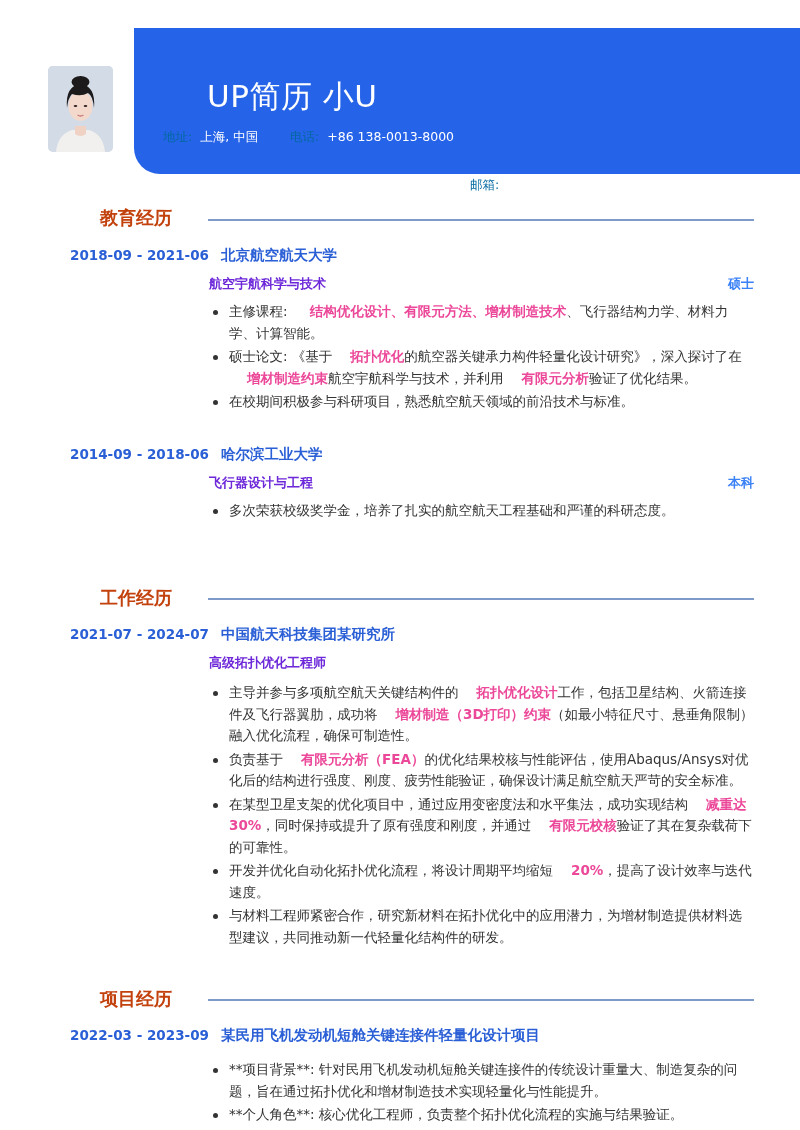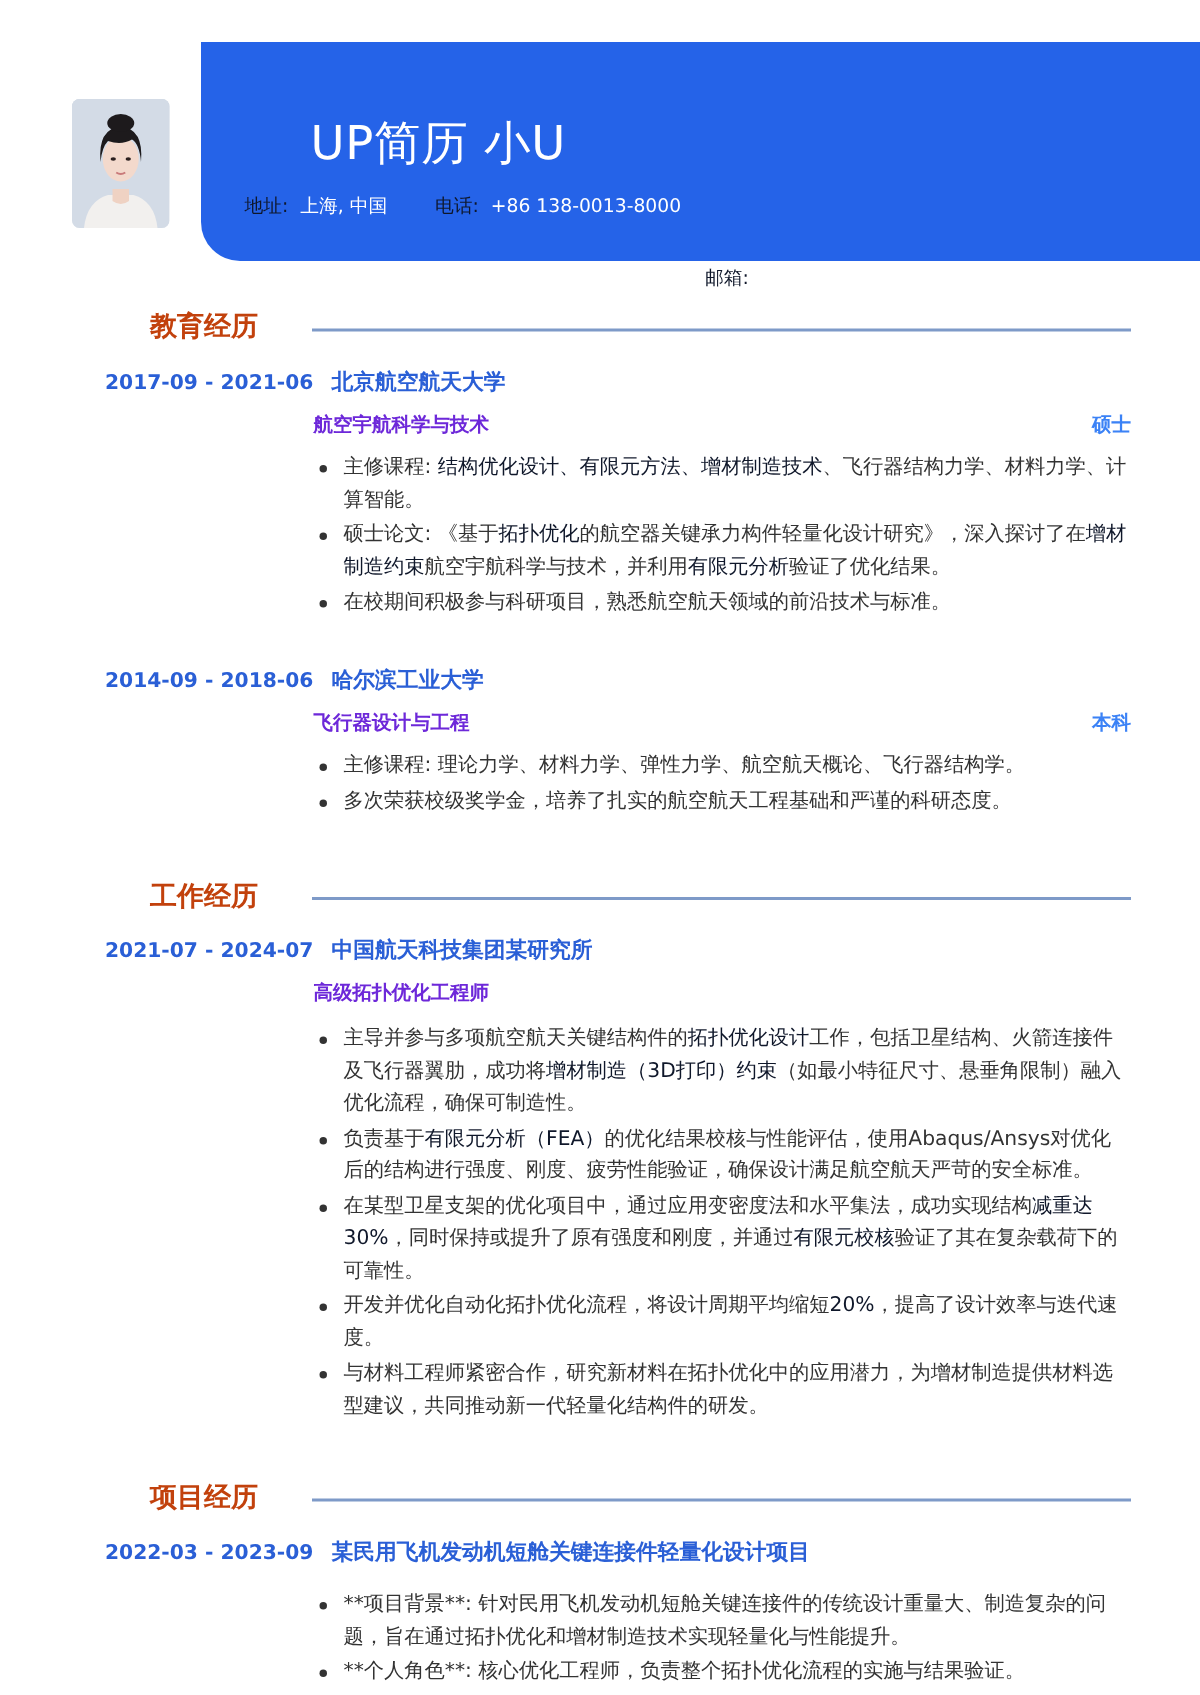--- a/index.html
+++ b/index.html
@@ -14,21 +14,21 @@
     position: absolute; left: 48px; top: 66px; width: 65px; height: 86px;
     border-radius: 5px; overflow: hidden;
     background: linear-gradient(180deg, #c9d3e0 0%, #d7dee8 60%, #e8ebef 100%);
   }
   .photo svg { display: block; }
   .name {
     position: absolute; left: 163px; top: 76px; font-size: 31px; color: #ffffff;
     font-weight: 500; letter-spacing: 0.5px; line-height: 40px; margin-left: 44px;
   }
   .contact { position: absolute; top: 129px; font-size: 12.5px; line-height: 16px; color: #ffffff; white-space: nowrap; }
-  .contact .lbl { color: #0f172a; margin-right: 8px; }
+  .contact .lbl { color: #0369a1; margin-right: 8px; }
   .c-addr { left: 163px; }
   .c-phone { left: 290px; }
   .c-email { left: 470px; margin-top: 48px; }
 
   .section-title {
     position: absolute; left: 100px; font-size: 18px; font-weight: 700; color: #c2410c; line-height: 24px;
   }
   .section-line {
     position: absolute; left: 208px; width: 546px; height: 1.5px; background: #7e9ac8;
   }
@@ -46,21 +46,21 @@
   }
   ul.bullets {
     position: absolute; left: 209px; width: 545px; list-style: none;
   }
   ul.bullets li {
     position: relative; padding-left: 20px; font-size: 13.5px; line-height: 21.5px; color: #333; margin-bottom: 2px;
   }
   ul.bullets li::before {
     content: ""; position: absolute; left: 4px; top: 9px; width: 5px; height: 5px; border-radius: 50%; background: #333;
   }
-  ul.bullets b { font-weight: 400; color: #0f172a; }
+  ul.bullets b { font-weight: 700; color: #ec4899; margin-left: 18px; }
 </style>
 </head>
 <body>
 
 <div class="header-panel"></div>
 
 <div class="photo">
   <svg width="65" height="86" viewBox="0 0 65 86">
     <rect width="65" height="86" fill="#d3dbe6"></rect>
     <path d="M8 86 Q10 68 24 64 L41 64 Q55 68 57 86 Z" fill="#f2f0ee"></path>
@@ -82,36 +82,35 @@
 <div class="contact c-phone">
   <span class="lbl">电话:</span><span>+86 138-0013-8000</span>
 </div>
 <div class="contact c-email">
   <span class="lbl">邮箱:</span><span>up.resume@example.com</span>
 </div>
 
 <div class="section-title" style="top:206px">教育经历</div>
 <div class="section-line" style="top:219px"></div>
 
-<div class="date" style="top:246px">2017-09 - 2021-06</div>
+<div class="date" style="top:246px">2018-09 - 2021-06</div>
 <div class="org" style="top:245px">北京航空航天大学</div>
 <div class="sub" style="top:275px">航空宇航科学与技术</div>
 <div class="degree" style="top:275px">硕士</div>
 <ul class="bullets" style="top:301px">
     <li><span>主修课程: </span><b>结构优化设计、有限元方法、增材制造技术</b><span>、飞行器结构力学、材料力学、计算智能。</span></li>
     <li><span>硕士论文: 《基于</span><b>拓扑优化</b><span>的航空器关键承力构件轻量化设计研究》，深入探讨了在</span><b>增材制造约束</b><span>航空宇航科学与技术，并利用</span><b>有限元分析</b><span>验证了优化结果。</span></li>
     <li><span>在校期间积极参与科研项目，熟悉航空航天领域的前沿技术与标准。</span></li>
   </ul>
 
 <div class="date" style="top:445px">2014-09 - 2018-06</div>
 <div class="org" style="top:444px">哈尔滨工业大学</div>
 <div class="sub" style="top:474px">飞行器设计与工程</div>
 <div class="degree" style="top:474px">本科</div>
 <ul class="bullets" style="top:500px">
-    <li><span>主修课程: 理论力学、材料力学、弹性力学、航空航天概论、飞行器结构学。</span></li>
     <li><span>多次荣获校级奖学金，培养了扎实的航空航天工程基础和严谨的科研态度。</span></li>
   </ul>
 
 <div class="section-title" style="top:586px">工作经历</div>
 <div class="section-line" style="top:598px"></div>
 
 <div class="date" style="top:625px">2021-07 - 2024-07</div>
 <div class="org" style="top:624px">中国航天科技集团某研究所</div>
 <div class="sub" style="top:654px">高级拓扑优化工程师</div>
 <ul class="bullets" style="top:682px">

